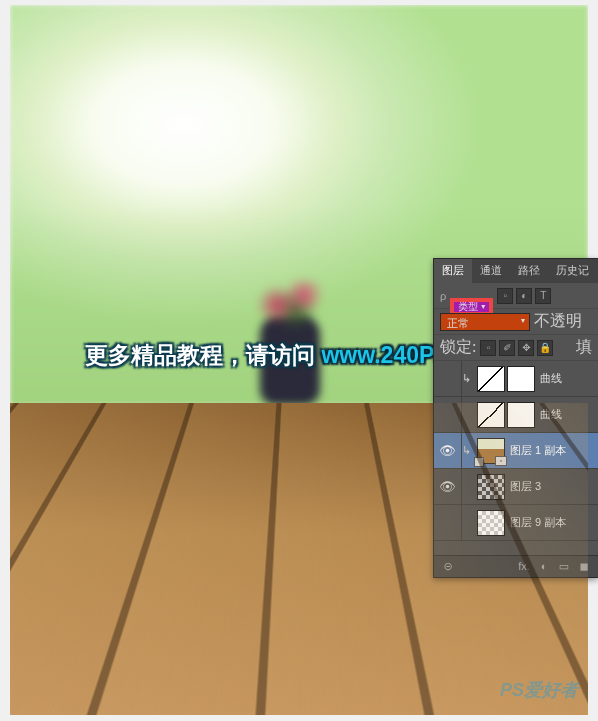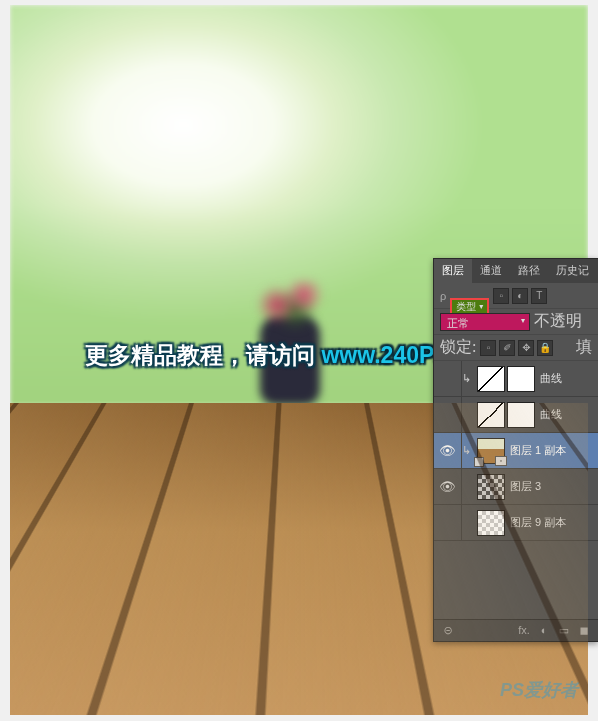--- a/index.html
+++ b/index.html
@@ -98,21 +98,21 @@
   font-weight: bold;
   opacity: 0.7;
 }
 
 
 .panel {
   position: absolute;
   right: 0;
   top: 258px;
   width: 165px;
-  height: 384px;
+  height: 320px;
   background: #535353;
   color: #ddd;
   border: 1px solid #2a2a2a;
   border-right: none;
   box-shadow: 0 2px 6px rgba(0,0,0,0.4);
   overflow: hidden;
 }
 .panel-tabs {
   display: flex;
   height: 24px;
@@ -130,36 +130,36 @@
 }
 .panel-row {
   display: flex;
   align-items: center;
   height: 26px;
   padding: 0 6px;
   gap: 4px;
   border-bottom: 1px solid #484848;
 }
 .filter-select {
-  background: #4d7c0f;
-  border: 2px solid #ef4444;
+  background: #a21caf;
+  border: 4px solid #ef4444;
   color: #ddd;
   font-size: 10px;
   padding: 1px 4px;
   height: 18px;
   display: flex;
   align-items: center;
   gap: 3px;
   margin-top: 22px;
 }
 .filter-select::after { content: ' ▾'; font-size: 8px; }
 .row-icons { display: flex; gap: 3px; }
 .fi { width: 16px; height: 16px; background: #3a3a3a; border: 1px solid #2a2a2a; display: flex; align-items: center; justify-content: center; font-size: 10px; color: #aaa; cursor: pointer; }
 .blend-select {
-  background: #be185d;
+  background: #c2410c;
   border: 1px solid #2a2a2a;
   color: #ddd;
   font-size: 11px;
   padding: 2px 18px 2px 6px;
   height: 18px;
   width: 90px;
   position: relative;
 }
 .blend-select::after { content: '▾'; position: absolute; right: 4px; font-size: 8px; }
 .label { font-size: 16px; color: #ccc; font-family: Liberation Serif, serif; }

